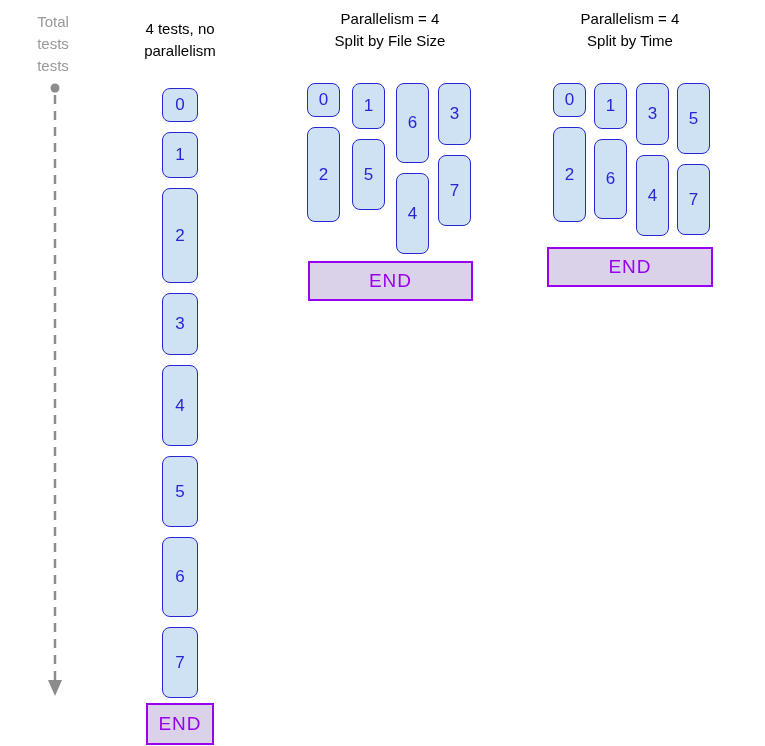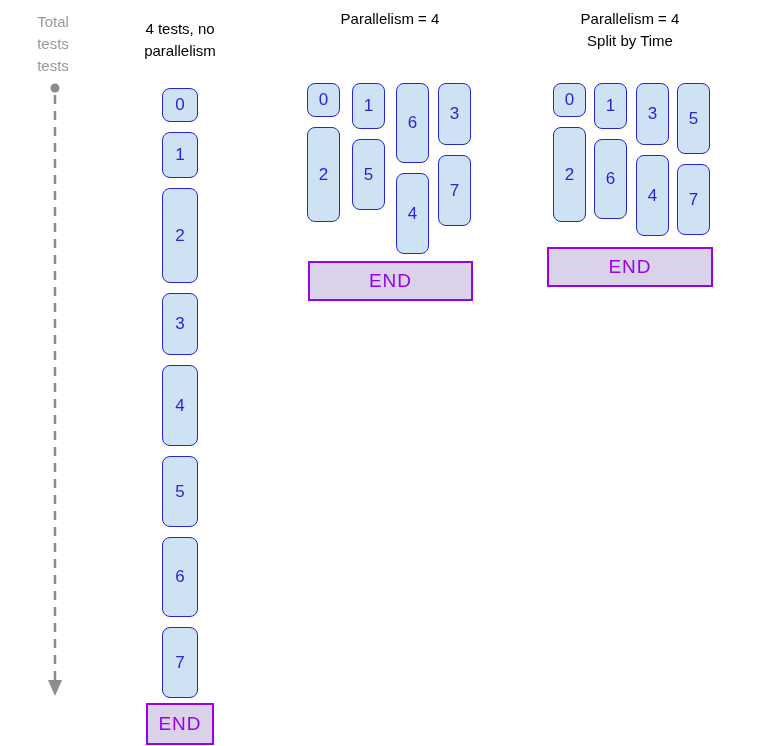--- a/index.html
+++ b/index.html
@@ -76,20 +76,21 @@
     <polygon points="3,600 17,600 10,616" fill="#8c8c8c"></polygon>
   </svg>
 
   <div class="header" id="g1-header">
     <div>4 tests, no</div>
     <div>parallelism</div>
   </div>
 
   <div class="header" id="g2-header">
     <div>Parallelism = 4</div>
+    <div>Split by File Size</div>
   </div>
 
   <div class="header" id="g3-header">
     <div>Parallelism = 4</div>
     <div>Split by Time</div>
   </div>
 
   <div id="boxes">
       <div class="test-box" style="left: 162px; top: 88px; width: 36px; height: 34px;">0</div>
       <div class="test-box" style="left: 162px; top: 132px; width: 36px; height: 46px;">1</div>

